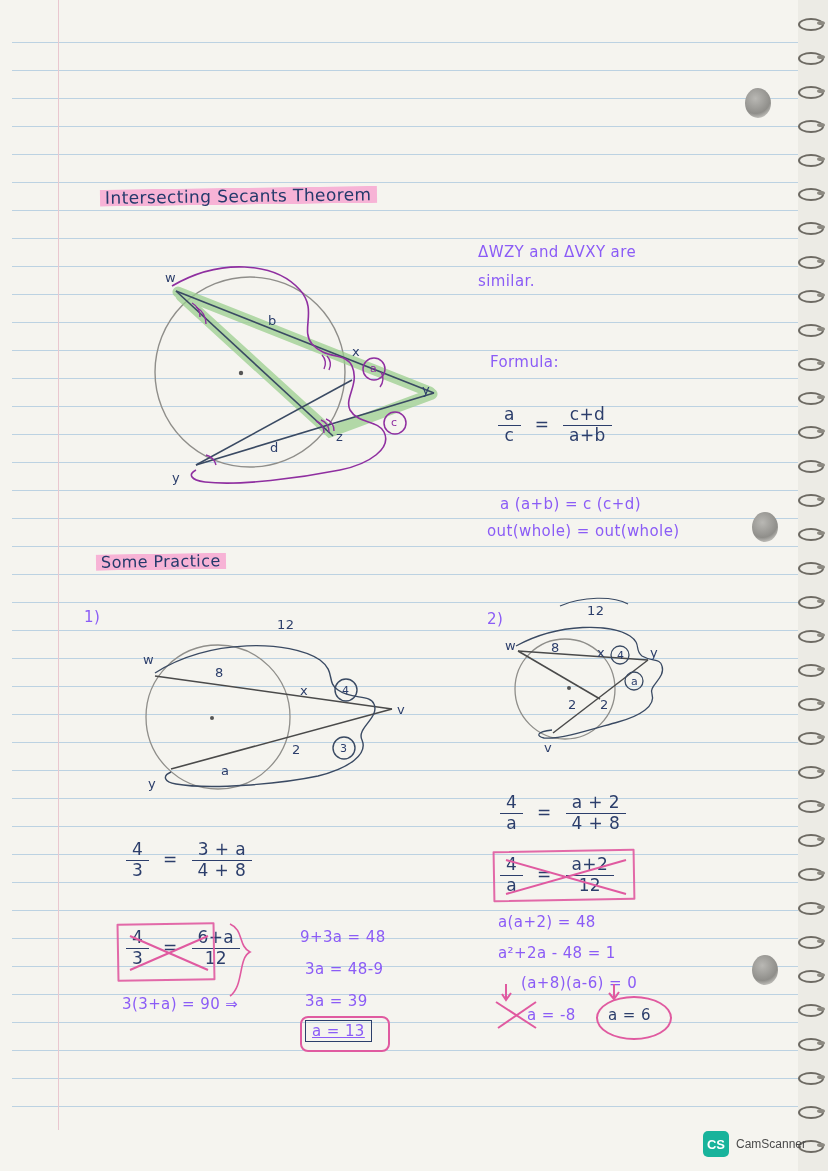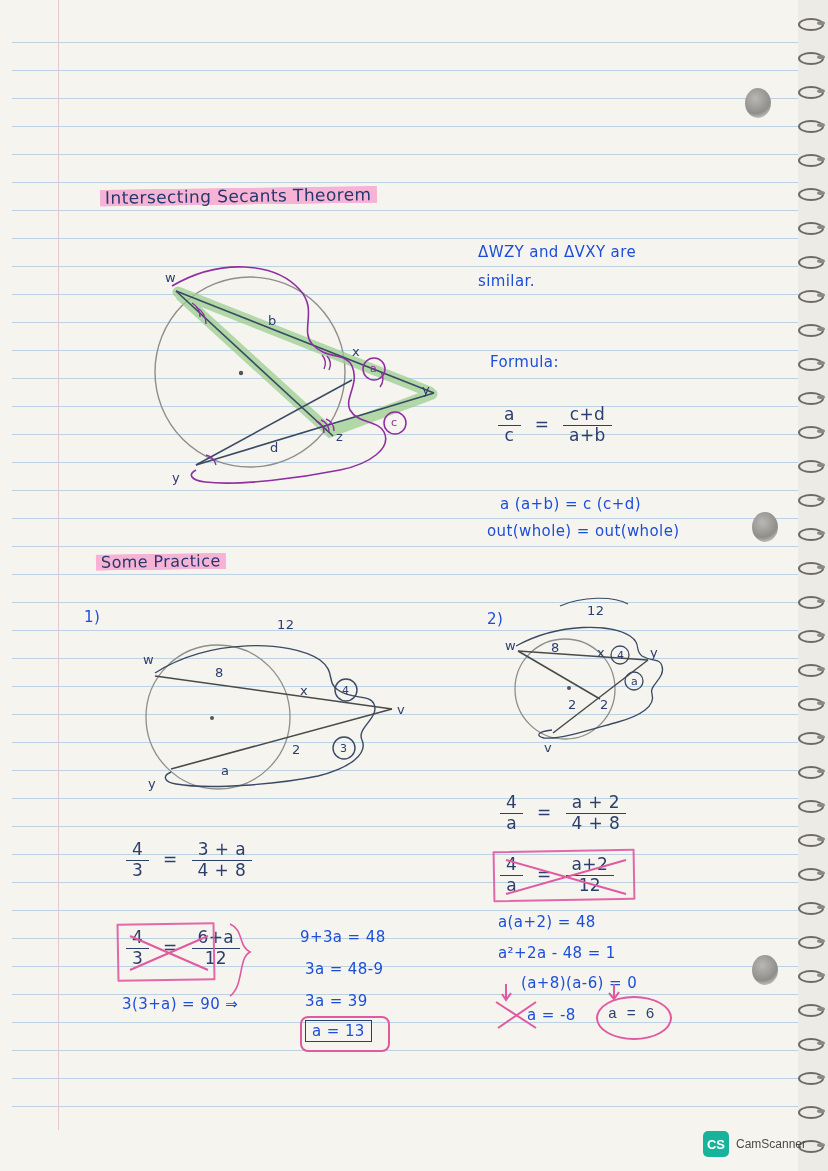--- a/index.html
+++ b/index.html
@@ -23,21 +23,21 @@
   .ring{position:absolute;right:4px;width:22px;height:9px;border:2px solid #6d6a63;border-radius:50%;background:transparent;}
   .ring::after{content:"";position:absolute;right:-3px;top:1px;width:8px;height:4px;border-radius:50%;background:#8d8a82;}
 
   .ink{position:absolute;color:#2c3e6b;}
   .hand{font-family:"DejaVu Sans", sans-serif;letter-spacing:.4px;}
   .title{
     font-size:17px;color:#243a6b;font-weight:500;
     background:linear-gradient(transparent 12%, #f7b3d6 15%, #f7b3d6 88%, transparent 90%);
     padding:1px 5px;transform:rotate(-0.8deg);
   }
-  .sub{font-size:15px;color:#1d4ed8;}
+  .sub{font-size:15px;color:#8b5cf6;}
   .small{font-size:13px;}
   .tiny{font-size:11px;}
   .frac{display:inline-block;text-align:center;vertical-align:middle;line-height:1.15;}
   .frac .num{display:block;padding:0 6px;}
   .frac .den{display:block;border-top:1.6px solid #2c3e6b;padding:0 6px;}
   .eq{font-size:17px;}
   .boxed{border:1.8px solid #2c3e6b;padding:1px 6px;display:inline-block;}
   .pinkbox{position:absolute;border:2px solid #e05aa0;border-radius:22px;}
   .ovalpink{position:absolute;border:2.2px solid #e05aa0;border-radius:50%;}
   svg{position:absolute;left:0;top:0;overflow:visible;}
@@ -269,21 +269,21 @@
 
       <path d="M230,924 C244,930 238,946 250,952 C238,958 244,986 230,996" stroke-width="1.6"></path>
     </g>
   </svg>
 
   <div class="ink hand sub" style="left:122px;top:995px;">3(3+a) = 90 ⇒</div>
 
   <div class="ink hand sub" style="left:300px;top:928px;">9+3a = 48</div>
   <div class="ink hand sub" style="left:305px;top:960px;">3a = 48-9</div>
   <div class="ink hand sub" style="left:305px;top:992px;">3a = 39</div>
-  <div class="ink hand sub boxed" style="left:305px;top:1020px;">a = 13</div>
+  <div class="ink hand sub boxed" style="left:305px;top:1020px;text-decoration:underline;">a = 13</div>
   <div class="pinkbox" style="left:300px;top:1016px;width:86px;height:32px;border-radius:8px;"></div>
 
   <div class="ink hand sub" style="left:487px;top:610px;">2)</div>
 
   <svg width="828" height="1171">
     <circle cx="565" cy="689" r="50" fill="none" stroke="#8f8e8a" stroke-width="1.3"></circle>
     <circle cx="569" cy="688" r="2" fill="#555"></circle>
     <g stroke="#4a4a4a" stroke-width="1.5" fill="none">
       <path d="M518,651 L648,660"></path>
       <path d="M553,733 L648,660"></path>
@@ -339,21 +339,21 @@
       <path d="M506,860 L626,894"></path>
       <path d="M506,894 L626,860"></path>
     </g>
   </svg>
 
   <div class="ink hand sub" style="left:498px;top:913px;">a(a+2) = 48</div>
   <div class="ink hand sub" style="left:498px;top:944px;">a²+2a - 48 = 1</div>
   <div class="ink hand sub" style="left:521px;top:974px;">(a+8)(a-6) = 0</div>
 
   <div class="ink hand sub" style="left:498px;top:1006px;margin-left:29px;">a = -8</div>
-  <div class="ink hand sub" style="left:608px;top:1006px;color:#2c3e6b;font-family:Liberation Mono, monospace;">a = 6</div>
+  <div class="ink hand sub" style="left:608px;top:1006px;color:#2c3e6b;">a = 6</div>
   <div class="ovalpink" style="left:596px;top:996px;width:72px;height:40px;"></div>
   <svg width="828" height="1171">
     <g stroke="#e05aa0" stroke-width="2" fill="none">
       <path d="M496,1002 L536,1028"></path>
       <path d="M498,1028 L536,1002"></path>
       <path d="M506,984 L506,998"></path>
       <path d="M502,994 L506,1000 L511,993"></path>
       <path d="M614,984 L614,998"></path>
       <path d="M609,993 L614,999 L619,992"></path>
     </g>

